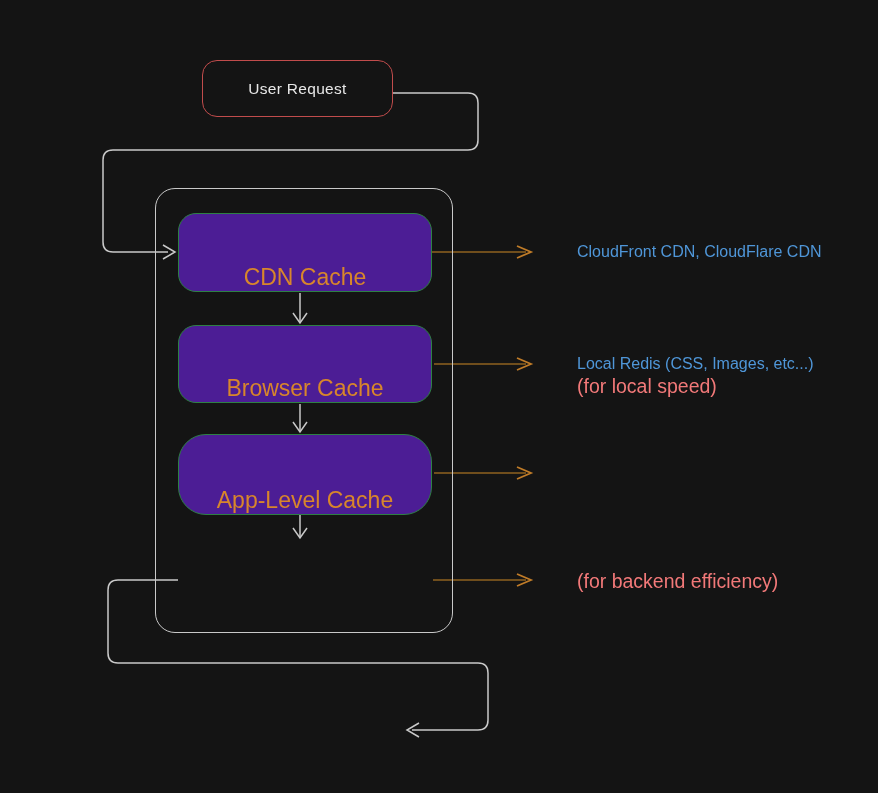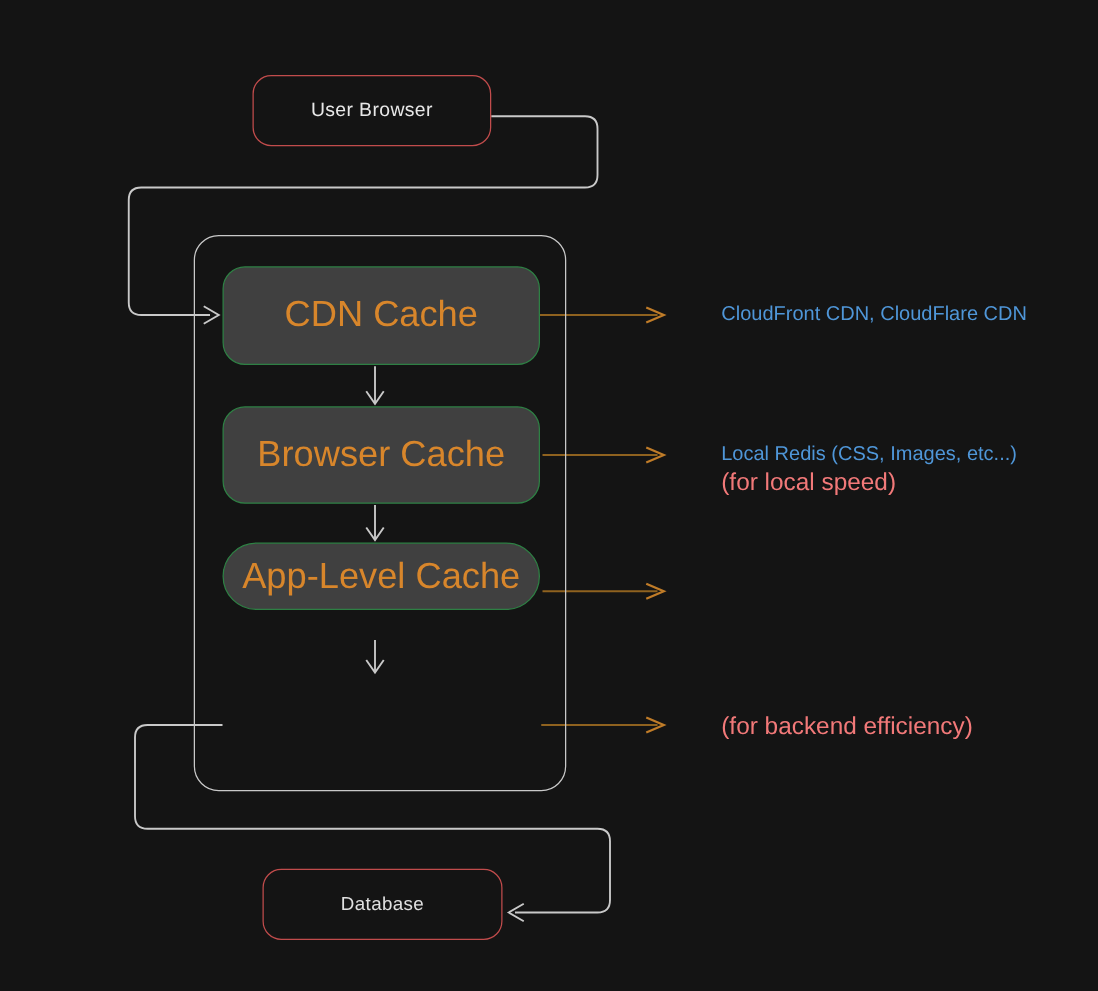--- a/index.html
+++ b/index.html
@@ -45,28 +45,29 @@
     box-sizing: border-box;
     left: 155px; top: 188px; width: 298px; height: 445px;
     border: 1.5px solid #c9c9c9;
     border-radius: 20px;
     background: transparent;
   }
   .cache-node {
     border: 1.5px solid #2e8044;
     border-radius: 18px;
     color: #d8862b;
-    font-size: 29px;
+    font-size: 23px;
     left: 178px;
     width: 254px;
-    background: #404040;
+    background: #4c1d95;
+    align-items: flex-end;
   }
   .cache-cdn     { top: 213px; height: 79px; }
   .cache-browser { top: 325px; height: 78px; }
-  .cache-app     { top: 434px; height: 54px; border-radius: 28px; }
+  .cache-app     { top: 434px; height: 81px; border-radius: 28px; }
   .cache-db      { top: 540px; height: 80px; }
   .annotation {
     position: absolute;
     left: 536px;
     width: 330px;
     margin-left: 41px;
   }
   .anno-0 { top: 241px; }
   .anno-1 { top: 353px; }
   .anno-2 { top: 461px; }
@@ -124,26 +125,23 @@
     </g>
     <g fill="none">
       <line x1="433" y1="580" x2="526" y2="580" stroke="#8f621f" stroke-width="1.5"></line>
       <polyline points="517,574 531,580 517,586" stroke="#c07c28" stroke-width="1.8"></polyline>
     </g>
   </svg>
 
   <div class="cache-container"></div>
 
   <div class="node endpoint user-request">
-    <span>User Browser</span>
+    <span>User Request</span>
   </div>
 
-  <div class="node endpoint database">
-    <span>Database</span>
-  </div>
 
   <div class="node cache-node cache-cdn">
     <span>CDN Cache</span>
   </div>
   <div class="node cache-node cache-browser">
     <span>Browser Cache</span>
   </div>
   <div class="node cache-node cache-app">
     <span>App-Level Cache</span>
   </div>

